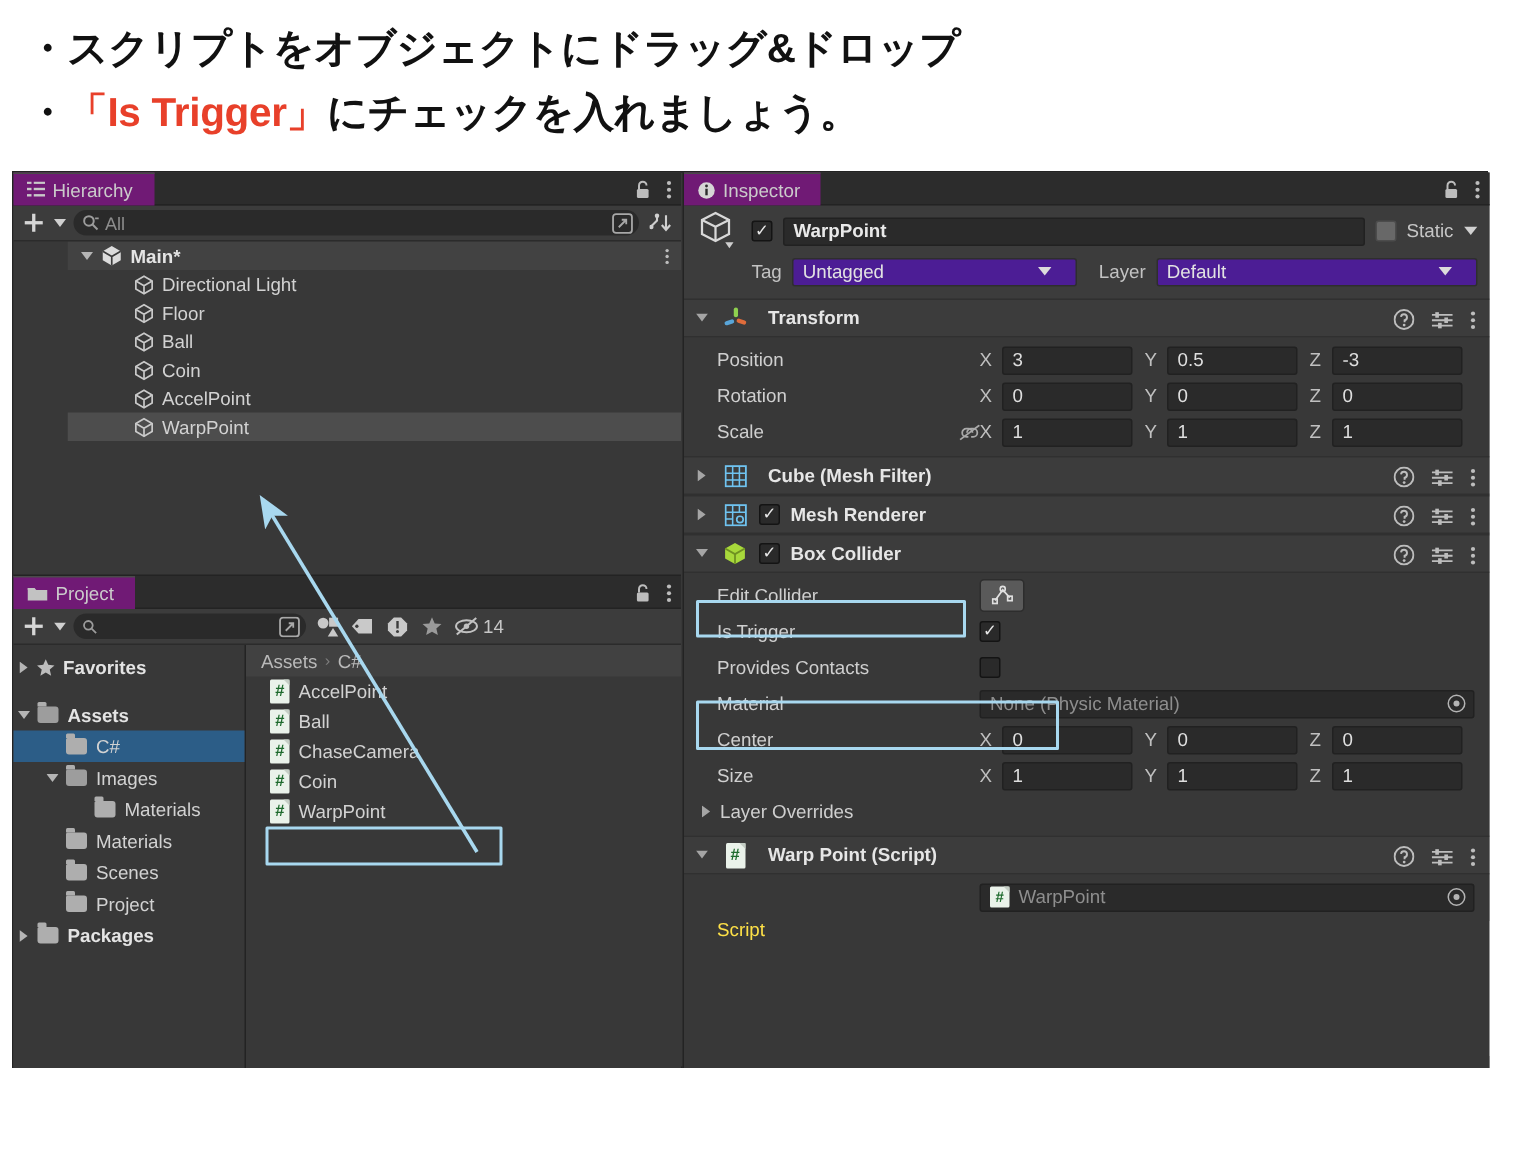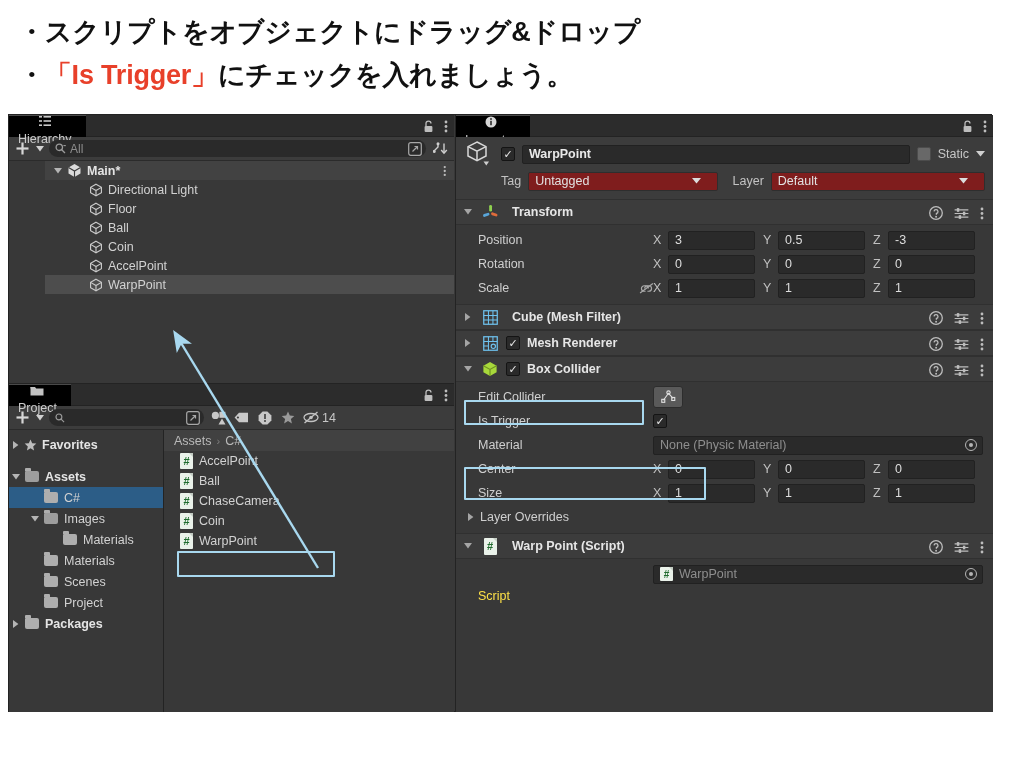--- a/index.html
+++ b/index.html
@@ -38,24 +38,23 @@
   .panel { position: absolute; background: #383838; }
   .panel-tabbar {
     height: 22px; background: #2c2c2c;
     position: relative;
     border-bottom: 1px solid #232323;
   }
   .tab {
     position: absolute; left: 0; top: 0; height: 22px;
     display: flex; align-items: center; gap: 5px;
     padding: 0 14px 0 9px;
-    background: #000000;
+    background: #701a75;
     color: #cbcbcb; font-size: 12.5px;
     border-top: 1px solid #4a4a4a;
-    flex-direction: column;
   }
   .tab-icons {
     position: absolute; right: 6px; top: 0; height: 22px;
     display: flex; align-items: center; gap: 10px;
     color: #b4b4b4;
   }
   .icon-svg { display: block; }
 
   .toolbar-row {
     height: 24px; background: #3c3c3c;
@@ -153,21 +152,21 @@
   }
   .chk.empty { background: #686868; border-color: #4c4c4c; }
   .namefield {
     flex: 1; height: 19px; background: #2a2a2a; border: 1px solid #212121;
     border-radius: 2px; display: flex; align-items: center;
     padding: 0 6px; font-weight: bold; color: #e9e9e9; font-size: 12.5px;
   }
   .static-lbl { color: #c6c6c6; font-size: 12.5px; }
   .lbl-sm { color: #c3c3c3; font-size: 12.5px; }
   .dropdown {
-    height: 19px; background: #7f1d1d; border: 1px solid #2e2e2e;
+    height: 19px; background: #4c1d95; border: 1px solid #2e2e2e;
     border-radius: 2px; display: flex; align-items: center;
     justify-content: space-between; padding: 0 16px 0 6px;
     color: #e2e2e2; font-size: 12.5px; gap: 8px;
   }
   .dd-arrow { font-size: 8px; color: #dcdcdc; }
 
   .comp-header {
     height: 26px; background: #3c3c3c; display: flex; align-items: center;
     gap: 7px; padding-left: 5px; position: relative;
     border-top: 1px solid #303030; border-bottom: 1px solid #303030;
@@ -894,20 +893,24 @@
                   <rect x="11.5" y="8" width="3.2" height="3.2" fill="none" stroke="#e0e0e0" stroke-width="1.2"></rect>
                   <circle cx="8" cy="2.8" r="1.8" fill="none" stroke="#e0e0e0" stroke-width="1.2"></circle>
                 </svg>
                 </span>
               </div>
               <div class="prop-row">
                 <span class="prop-lbl">Is Trigger</span>
                 <span class="chk" style="">✓</span>
               </div>
               <div class="prop-row">
+                <span class="prop-lbl">Provides Contacts</span>
+                <span class="chk " style="background:#2a2a2a;"></span>
+              </div>
+              <div class="prop-row">
                 <span class="prop-lbl">Material</span>
                 <span class="objfield dimtext">
                   <span>None (Physic Material)</span>
                   <span class="circ-sel"></span>
                 </span>
               </div>
               <div class="prop-row">
                 <span class="prop-lbl">Center</span>
                 <span class="vec">
                   <span class="vec-item">

